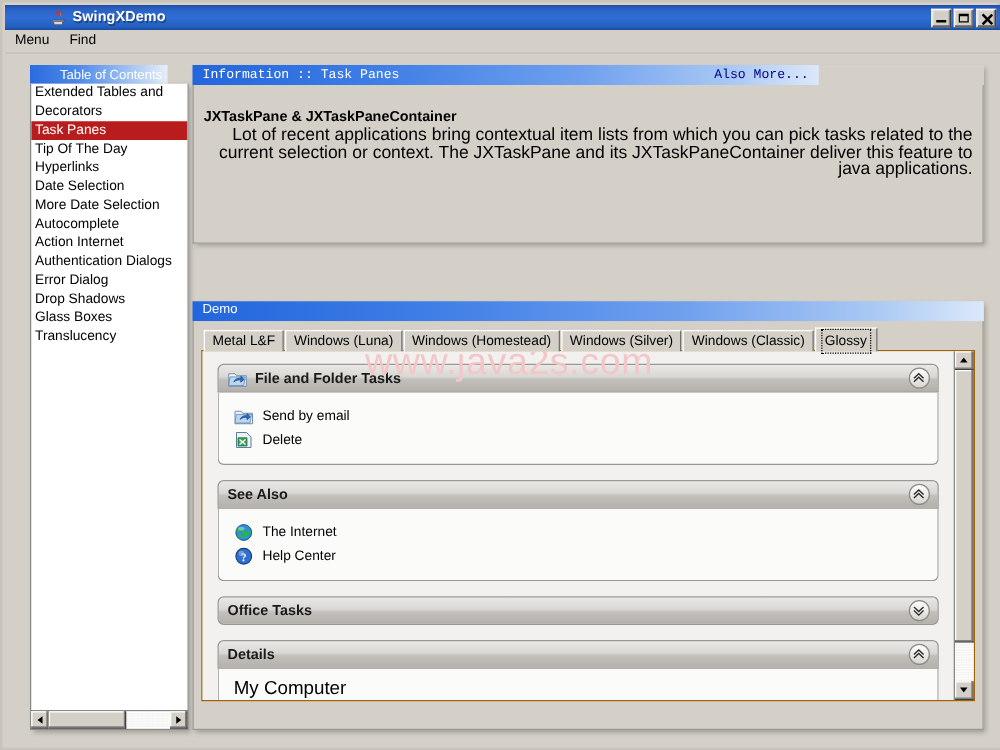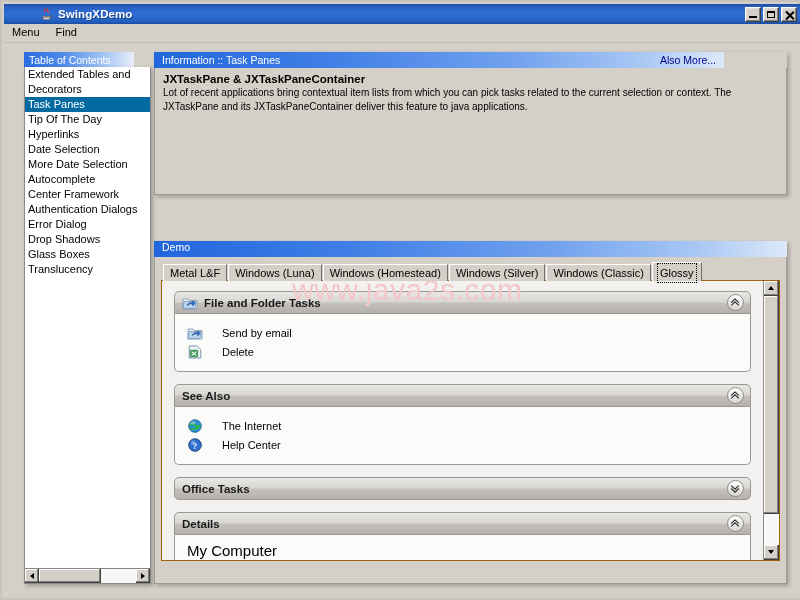--- a/index.html
+++ b/index.html
@@ -62,39 +62,39 @@
     background:#d4d0c8;
   }
   
   .toc{
     position:absolute;left:20px;top:9px;width:127px;height:532px;
   }
   .toc-head{
     position:absolute;left:0;top:0;width:110px;height:15px;
     background:linear-gradient(to right,#2a6ce0 0%,#4f8ae8 35%,#9cc0f2 70%,#e8eef8 100%);
     color:#fff;font-size:10.5px;
-    display:flex;align-items:center;padding-left:5px;
+    display:flex;align-items:center;padding-left:24px;
     box-sizing:border-box;
   }
   .toc-body{
     position:absolute;left:0;top:15px;width:127px;height:502px;
     background:#fff;
     border:1px solid #8a8a8a;
     border-top:none;
     box-sizing:border-box;
     box-shadow:2px 2px 4px rgba(0,0,0,.25);
     overflow:hidden;
   }
   .toc-list{padding:0 0 0 0;margin:0;list-style:none;}
   .toc-list li{
     font-size:11px;line-height:15px;height:15px;
     padding:0 3px;color:#000;white-space:nowrap;cursor:default;
     overflow:hidden;
   }
-  .toc-list li.sel{background:#0369a1;color:#fff;}
+  .toc-list li.sel{background:#b91c1c;color:#fff;}
   .toc-hscroll{
     position:absolute;left:0;top:517px;width:127px;height:15px;
     background:#d4d0c8;border:1px solid #8a8a8a;border-top:none;
     box-sizing:border-box;display:flex;align-items:stretch;
     box-shadow:2px 2px 4px rgba(0,0,0,.25);
   }
   .sb-arrow{
     width:14px;flex:0 0 auto;background:#d4d0c8;position:relative;
     box-shadow:inset -1px -1px 0 #808080, inset 1px 1px 0 #fff;
     border-right:1px solid #404040;border-bottom:1px solid #404040;
@@ -115,34 +115,35 @@
     box-shadow:inset -1px -1px 0 #808080, inset 1px 1px 0 #fff;
     border-right:1px solid #404040;border-bottom:1px solid #404040;
     box-sizing:border-box;
   }
   
   .info{
     position:absolute;left:150px;top:9px;width:633px;height:143px;
     box-shadow:2px 2px 4px rgba(0,0,0,.25);
   }
   .info-head{
-    position:absolute;left:0;top:0;width:570px;height:16px;
+    position:absolute;left:0;top:0;width:501px;height:16px;
     background:linear-gradient(to right,#2266dd 0%,#3f7ee6 30%,#6fa0ee 62%,#a9c8f4 86%,#dce8fa 100%);
     display:flex;align-items:center;box-sizing:border-box;
     padding:0 8px 0 8px;
+    font-family:Liberation Mono, monospace;
   }
   .info-head .t{color:#fff;font-size:10.5px;flex:1 1 auto;}
   .info-head .rm{color:#00008b;font-size:10.5px;cursor:pointer;}
   .info-body{
     position:absolute;left:0;top:16px;width:633px;height:127px;
     background:#d4d0c8;border:1px solid #9a9a94;border-top:none;
-    box-sizing:border-box;padding:5px 8px;
+    box-sizing:border-box;padding:20px 8px;
   }
   .info-title{font-weight:bold;font-size:11.5px;color:#000;margin-bottom:1px;}
-  .info-text{font-size:10px;color:#000;line-height:13.5px;}
+  .info-text{font-size:14px;color:#000;line-height:13.5px;text-align:right;}
   
   .demo{
     position:absolute;left:150px;top:198px;width:633px;height:343px;
     box-shadow:2px 2px 4px rgba(0,0,0,.25);
   }
   .demo-head{
     position:absolute;left:0;top:0;width:633px;height:16px;
     background:linear-gradient(to right,#2266dd 0%,#3f7ee6 30%,#6fa0ee 62%,#a9c8f4 86%,#dce8fa 100%);
     display:flex;box-sizing:border-box;padding-left:8px;
   }
@@ -215,21 +216,21 @@
     position:relative;cursor:pointer;
   }
   .tp-toggle svg{position:absolute;left:1px;top:1px;}
   .tp-body{
     background:#fbfbfa;border:1px solid #9b9893;border-top:none;
     border-radius:0 0 5px 5px;
     padding:9px 12px 10px 12px;box-sizing:border-box;
   }
   .tp-item{
     display:flex;align-items:center;height:19px;
-    font-size:11px;color:#000;cursor:default;gap:12px;
+    font-size:11px;color:#000;cursor:default;
   }
   .tp-item .ic{width:16px;height:16px;margin-right:7px;flex:0 0 auto;position:relative;}
   .det-title{font-weight:normal;font-size:15px;color:#000;line-height:14px;}
   .det-sub{font-size:11px;color:#000;line-height:14px;}
 </style>
 </head>
 <body>
 
 <div class="app">
 
@@ -271,21 +272,21 @@
       <div class="toc-body">
         <ul class="toc-list" id="toc-list">
             <li>Extended Tables and</li>
             <li>Decorators</li>
             <li class="sel">Task Panes</li>
             <li>Tip Of The Day</li>
             <li>Hyperlinks</li>
             <li>Date Selection</li>
             <li>More Date Selection</li>
             <li>Autocomplete</li>
-            <li>Center Framework</li>
+            <li>Action Internet</li>
             <li>Authentication Dialogs</li>
             <li>Error Dialog</li>
             <li>Drop Shadows</li>
             <li>Glass Boxes</li>
             <li>Translucency</li>
           </ul>
       </div>
       <div class="toc-hscroll">
         <span class="sb-arrow left"></span>
         <span class="sb-track">

